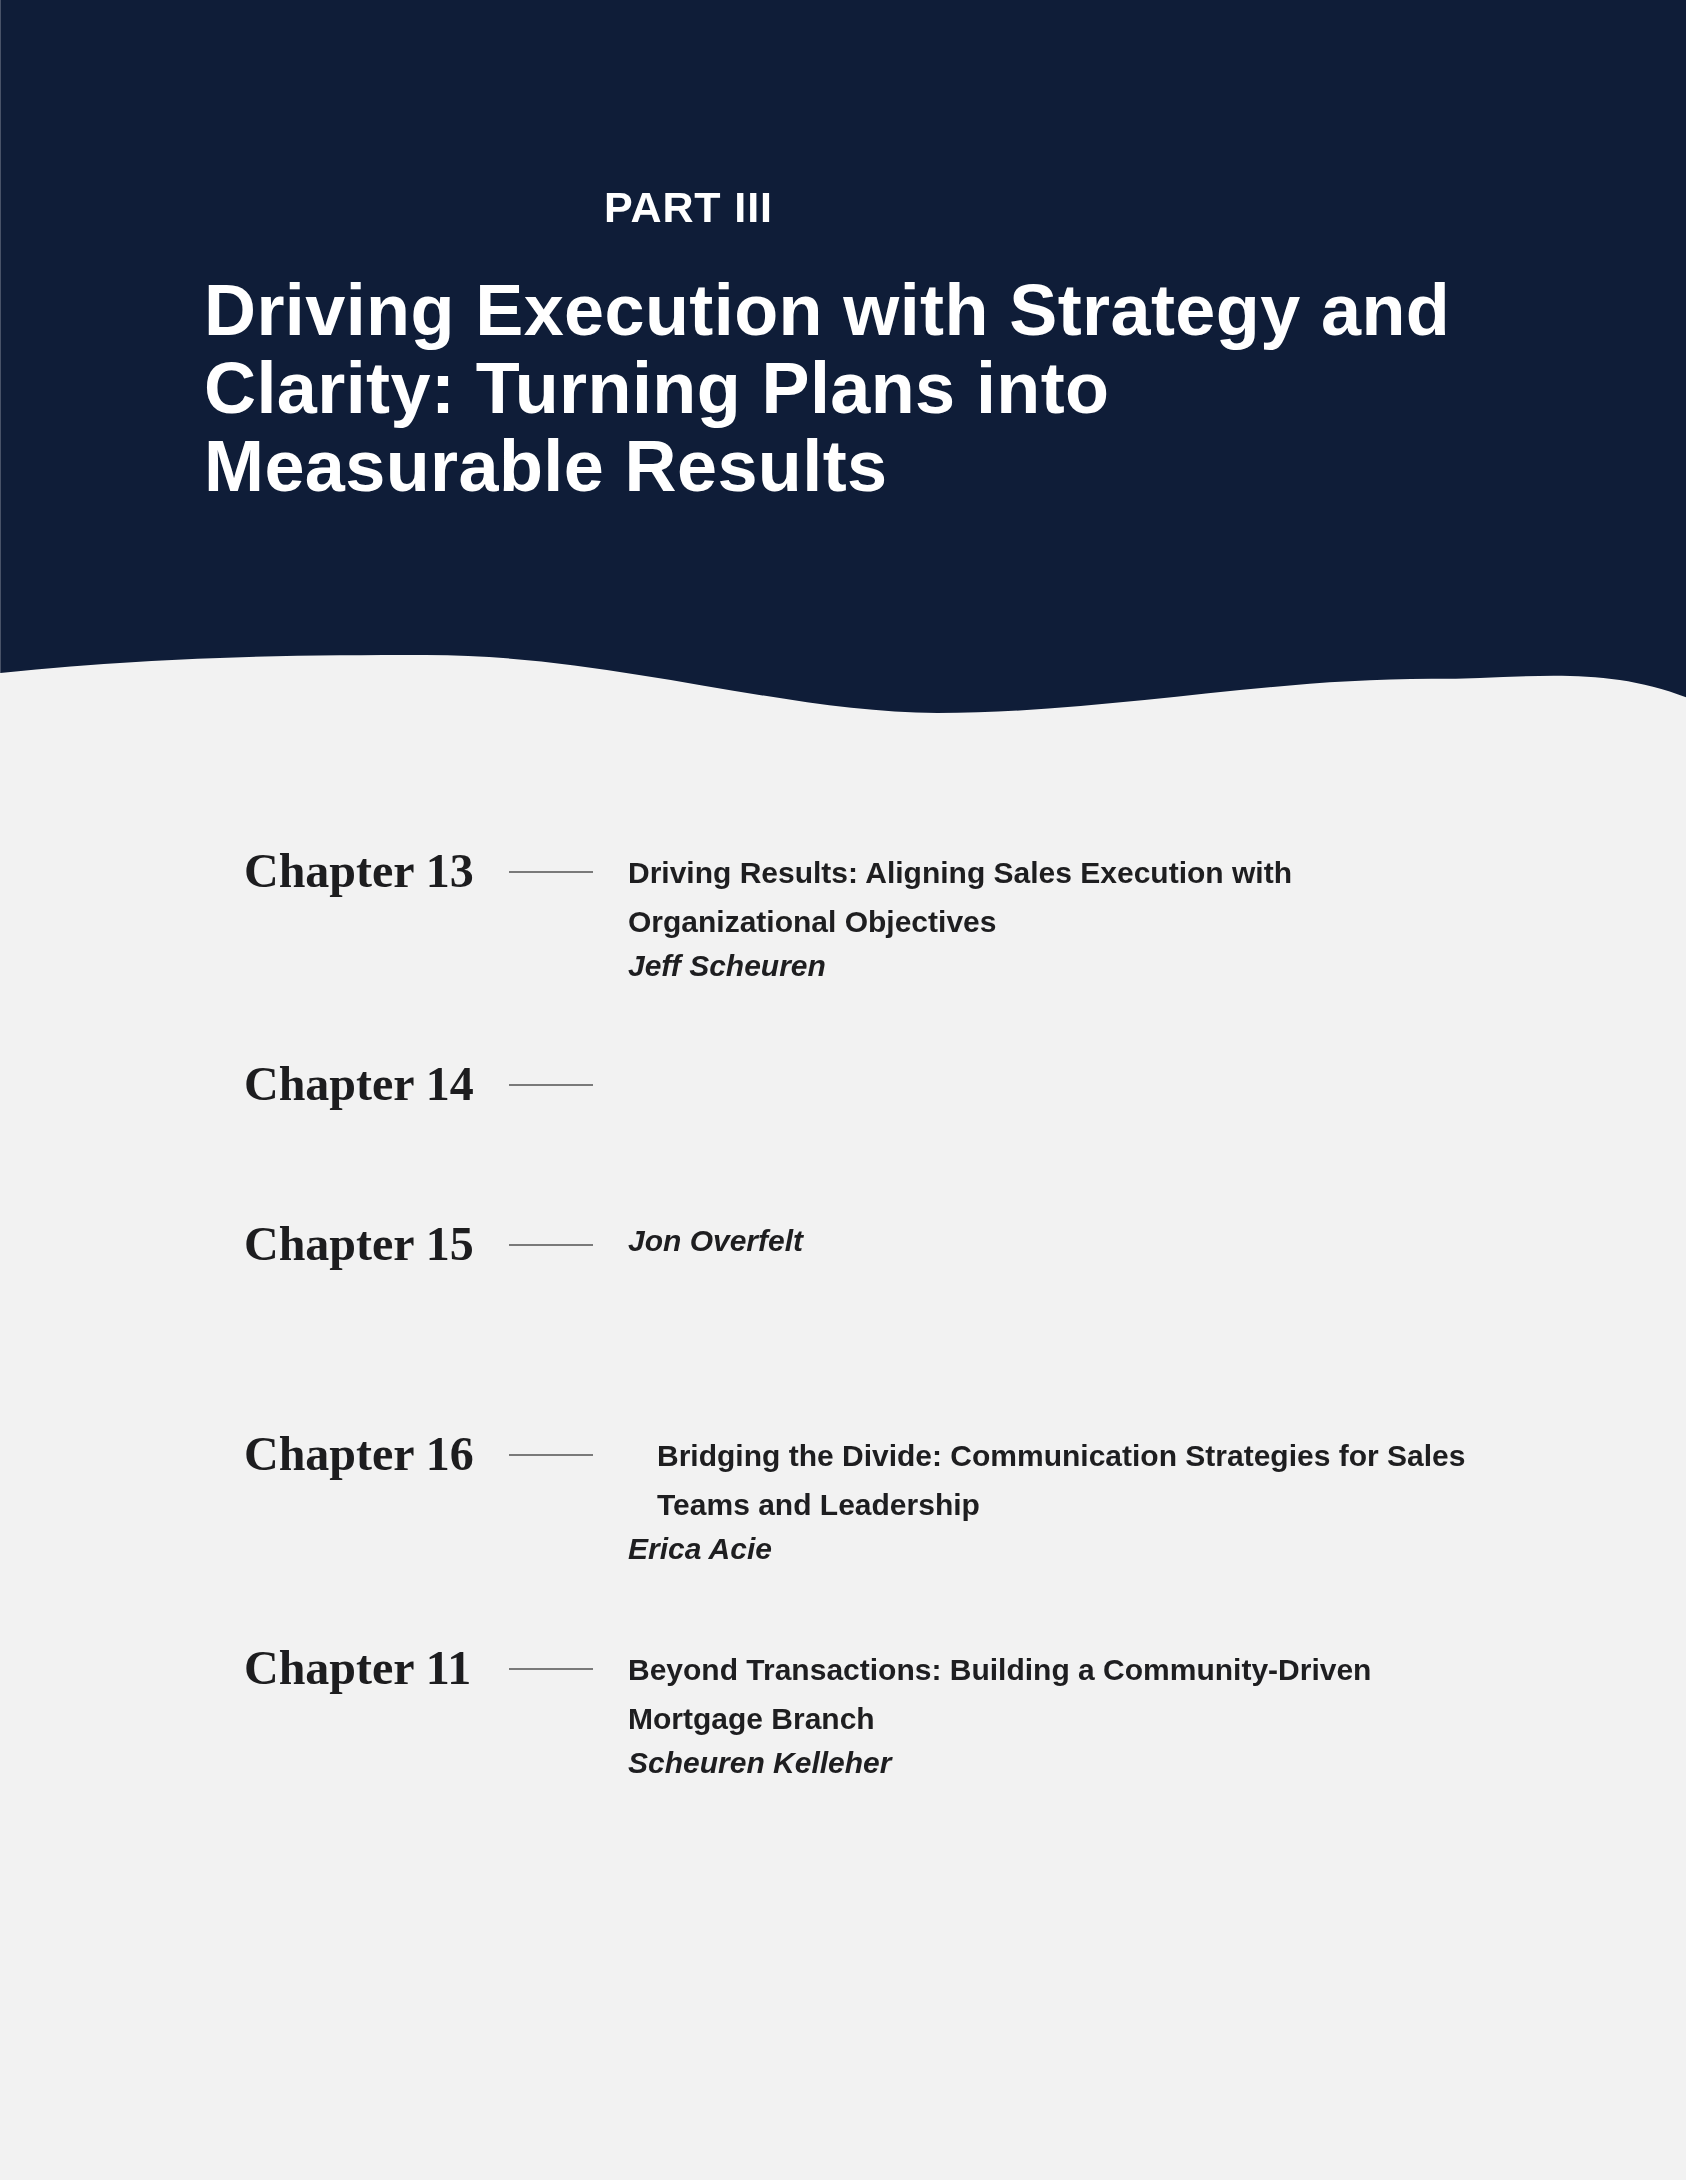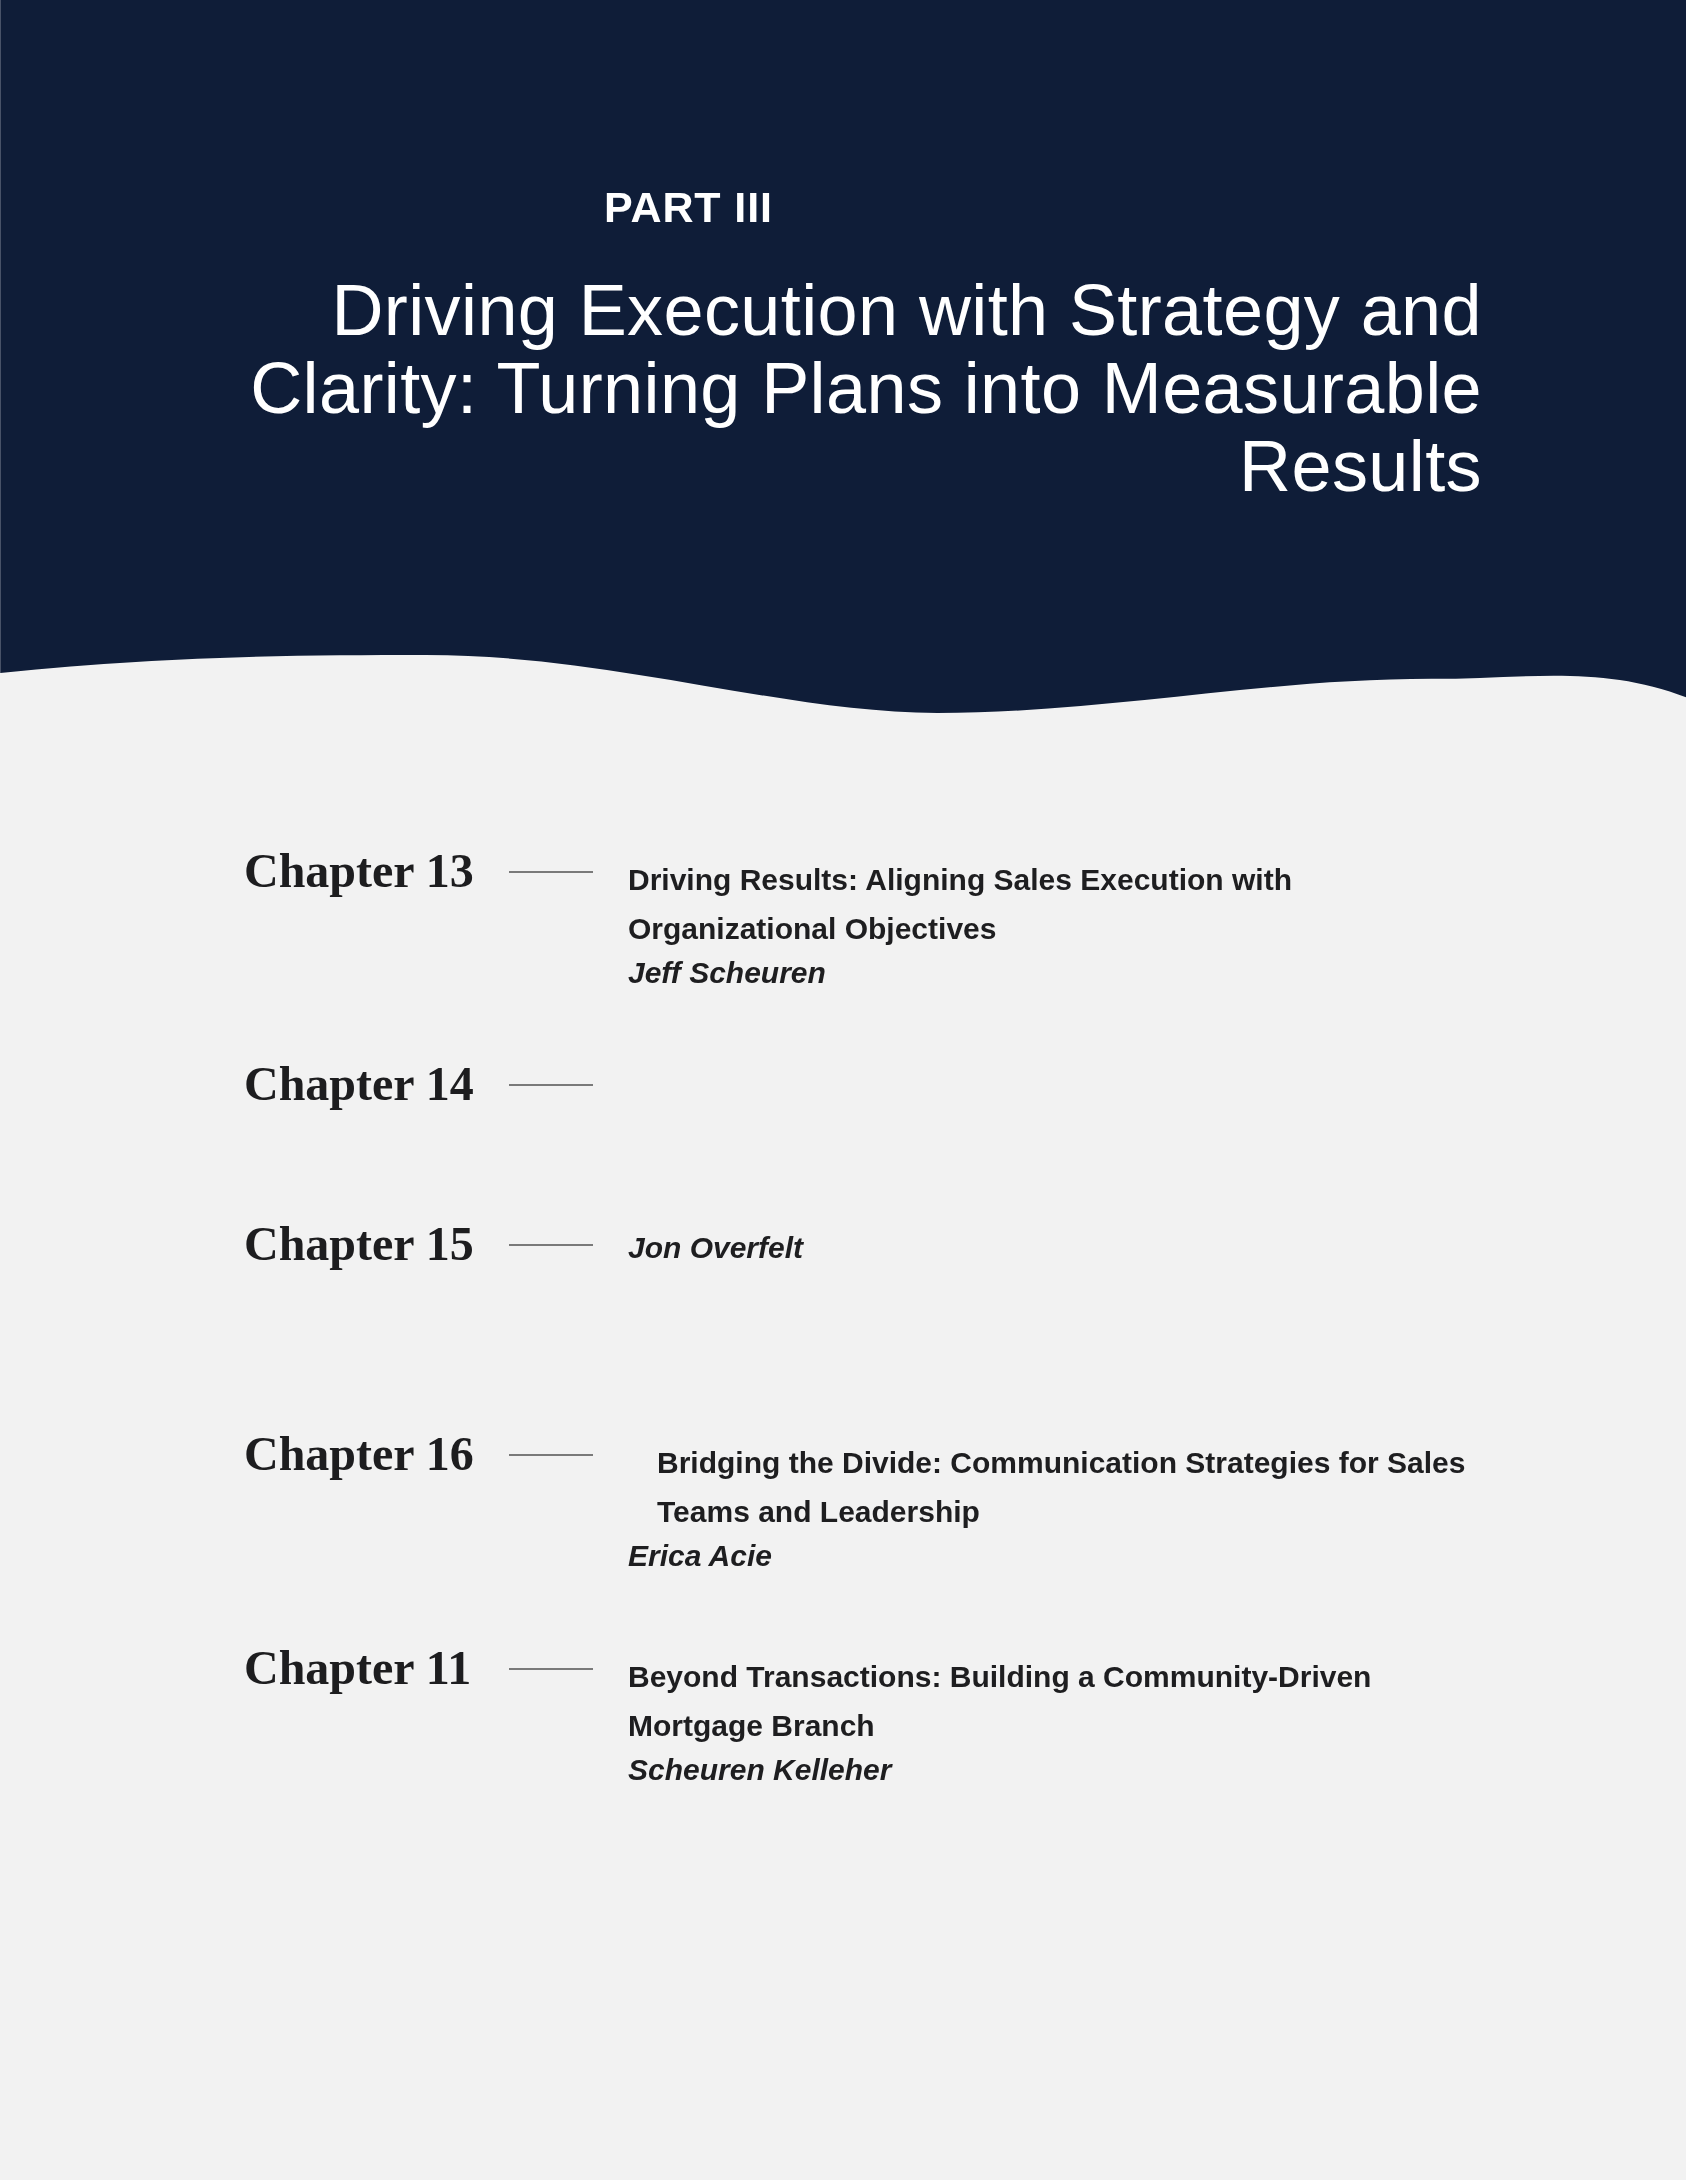--- a/index.html
+++ b/index.html
@@ -13,38 +13,38 @@
   }
   .header svg { position: absolute; left: 0; top: 0; }
   .part-label {
     position: absolute; left: 0; width: 1377px; top: 182px;
     text-align: center; color: #ffffff;
     font-family: "Liberation Sans", sans-serif; font-weight: bold;
     font-size: 43px; letter-spacing: 0.9px; line-height: 51px;
   }
   .part-title {
     position: absolute; left: 204px; width: 1278px; top: 271px;
-    text-align: right; color: #ffffff;
-    font-family: "Liberation Sans", sans-serif; font-weight: normal;
+    text-align: left; color: #ffffff;
+    font-family: "Liberation Sans", sans-serif; font-weight: bold;
     font-size: 72px; line-height: 78px; letter-spacing: 0.4px;
   }
   .chapter-list { position: absolute; left: 0; top: 0; width: 1687px; }
   .chapter {
     position: absolute; left: 0; width: 1687px;
   }
   .chapter-num {
     position: absolute; left: 244px; top: 0;
     font-family: "Liberation Serif", "DejaVu Serif", serif; font-weight: bold;
     font-size: 48px; line-height: 55px; color: #1d1d1f; white-space: nowrap;
   }
   .chapter-rule {
     position: absolute; left: 509px; width: 84px; height: 1.7px;
     background: #7a7a7a; top: 28px;
   }
-  .chapter-info { position: absolute; left: 628px; top: 12px; width: 894px; }
+  .chapter-info { position: absolute; left: 628px; top: 5px; width: 894px; }
   .chapter-title {
     font-family: "Liberation Sans", sans-serif; font-weight: bold;
     font-size: 30px; line-height: 49px; color: #1e1e20;
   }
   .chapter-author {
     font-family: "Liberation Sans", sans-serif; font-weight: bold; font-style: italic;
     font-size: 30px; line-height: 43px; color: #1e1e20; margin-top: -1.7px;
   }
 </style>
 </head>

